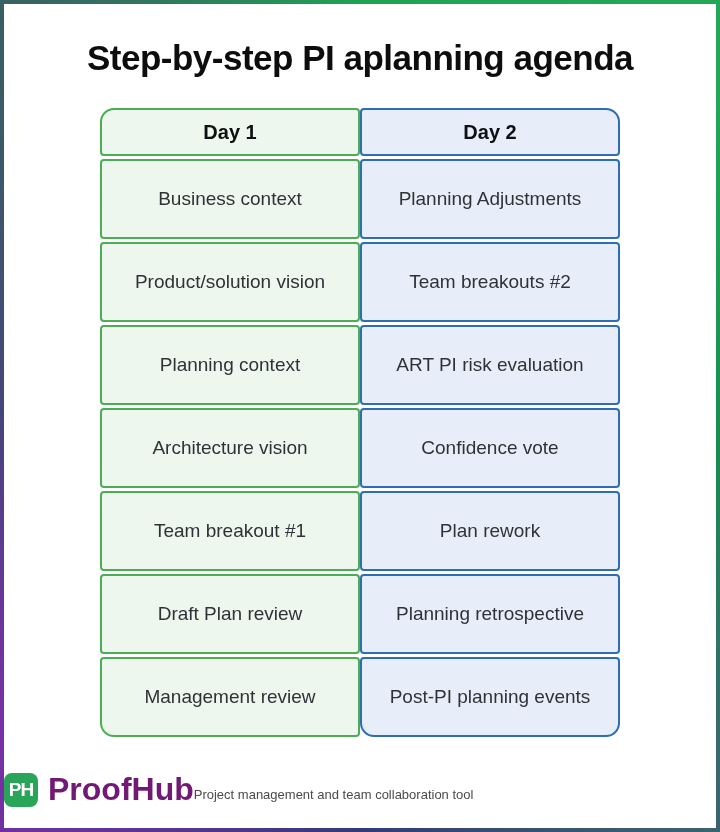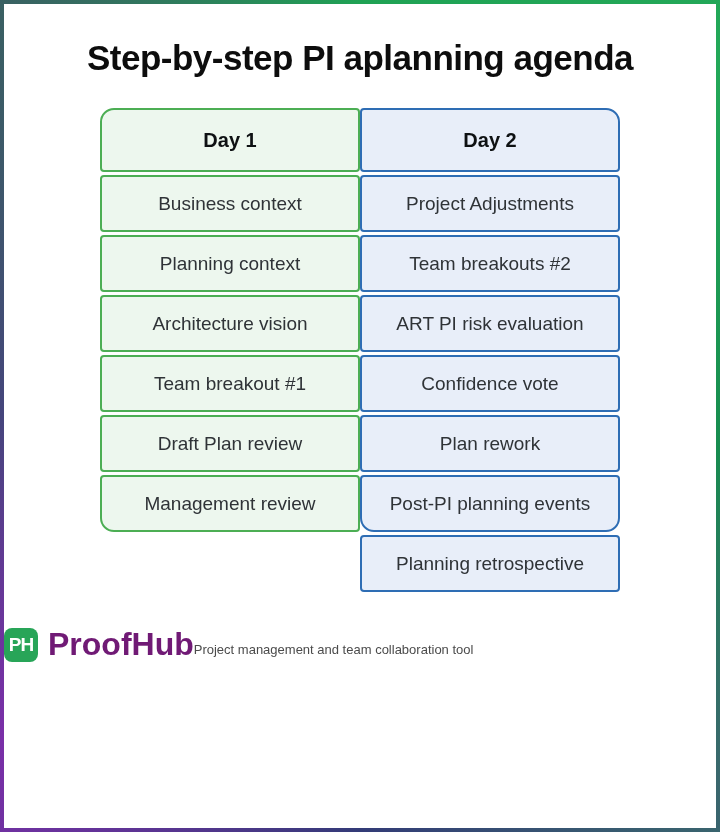--- a/index.html
+++ b/index.html
@@ -46,32 +46,32 @@
     align-items:flex-start;
   }
   .col{
     width:260px;
     display:flex;
     flex-direction:column;
     gap:3px;
   }
   .box{
     box-sizing:border-box;
-    height:57px;
+    height:80px;
     display:flex;
     align-items:center;
     justify-content:center;
     text-align:center;
     font-size:19px;
     color:#2f3337;
     border:2px solid;
     border-radius:4px;
   }
   .box.header{
-    height:64px;
+    height:48px;
     font-weight:bold;
     font-size:20px;
     color:#0e1113;
   }
   .col.green .box{ border-color:#4cae54; background:#edf7ee; }
   .col.blue  .box{ border-color:#2e6db4; background:#e8eef9; }
   .col.green .box.header{ border-radius:14px 4px 4px 4px; }
   .col.blue  .box.header{ border-radius:4px 14px 4px 4px; }
   .col.green .box.last{ border-radius:4px 4px 4px 14px; }
   .col.blue  .box.last{ border-radius:4px 4px 14px 14px; }
@@ -115,36 +115,37 @@
 <div class="frame">
   <div class="canvas">
 
     <h1 class="title">Step-by-step PI aplanning agenda</h1>
 
     <div class="agenda">
 
       <div class="col green">
         <div class="box header">Day 1</div>
         <div class="box">Business context</div>
+        <div class="box">Product/solution vision</div>
         <div class="box">Planning context</div>
         <div class="box">Architecture vision</div>
         <div class="box">Team breakout #1</div>
         <div class="box">Draft Plan review</div>
         <div class="box last">Management review</div>
       </div>
 
       <div class="col blue">
         <div class="box header">Day 2</div>
-        <div class="box">Project Adjustments</div>
+        <div class="box">Planning Adjustments</div>
         <div class="box">Team breakouts #2</div>
         <div class="box">ART PI risk evaluation</div>
         <div class="box">Confidence vote</div>
         <div class="box">Plan rework</div>
+        <div class="box">Planning retrospective</div>
         <div class="box last">Post-PI planning events</div>
-        <div class="box">Planning retrospective</div>
       </div>
 
     </div>
 
     <div class="footer">
       <div class="brand-row">
         <div class="ph-mark">PH</div>
         <div class="brand-name">ProofHub</div>
       </div>
       <div class="tagline">Project management and team collaboration tool</div>

